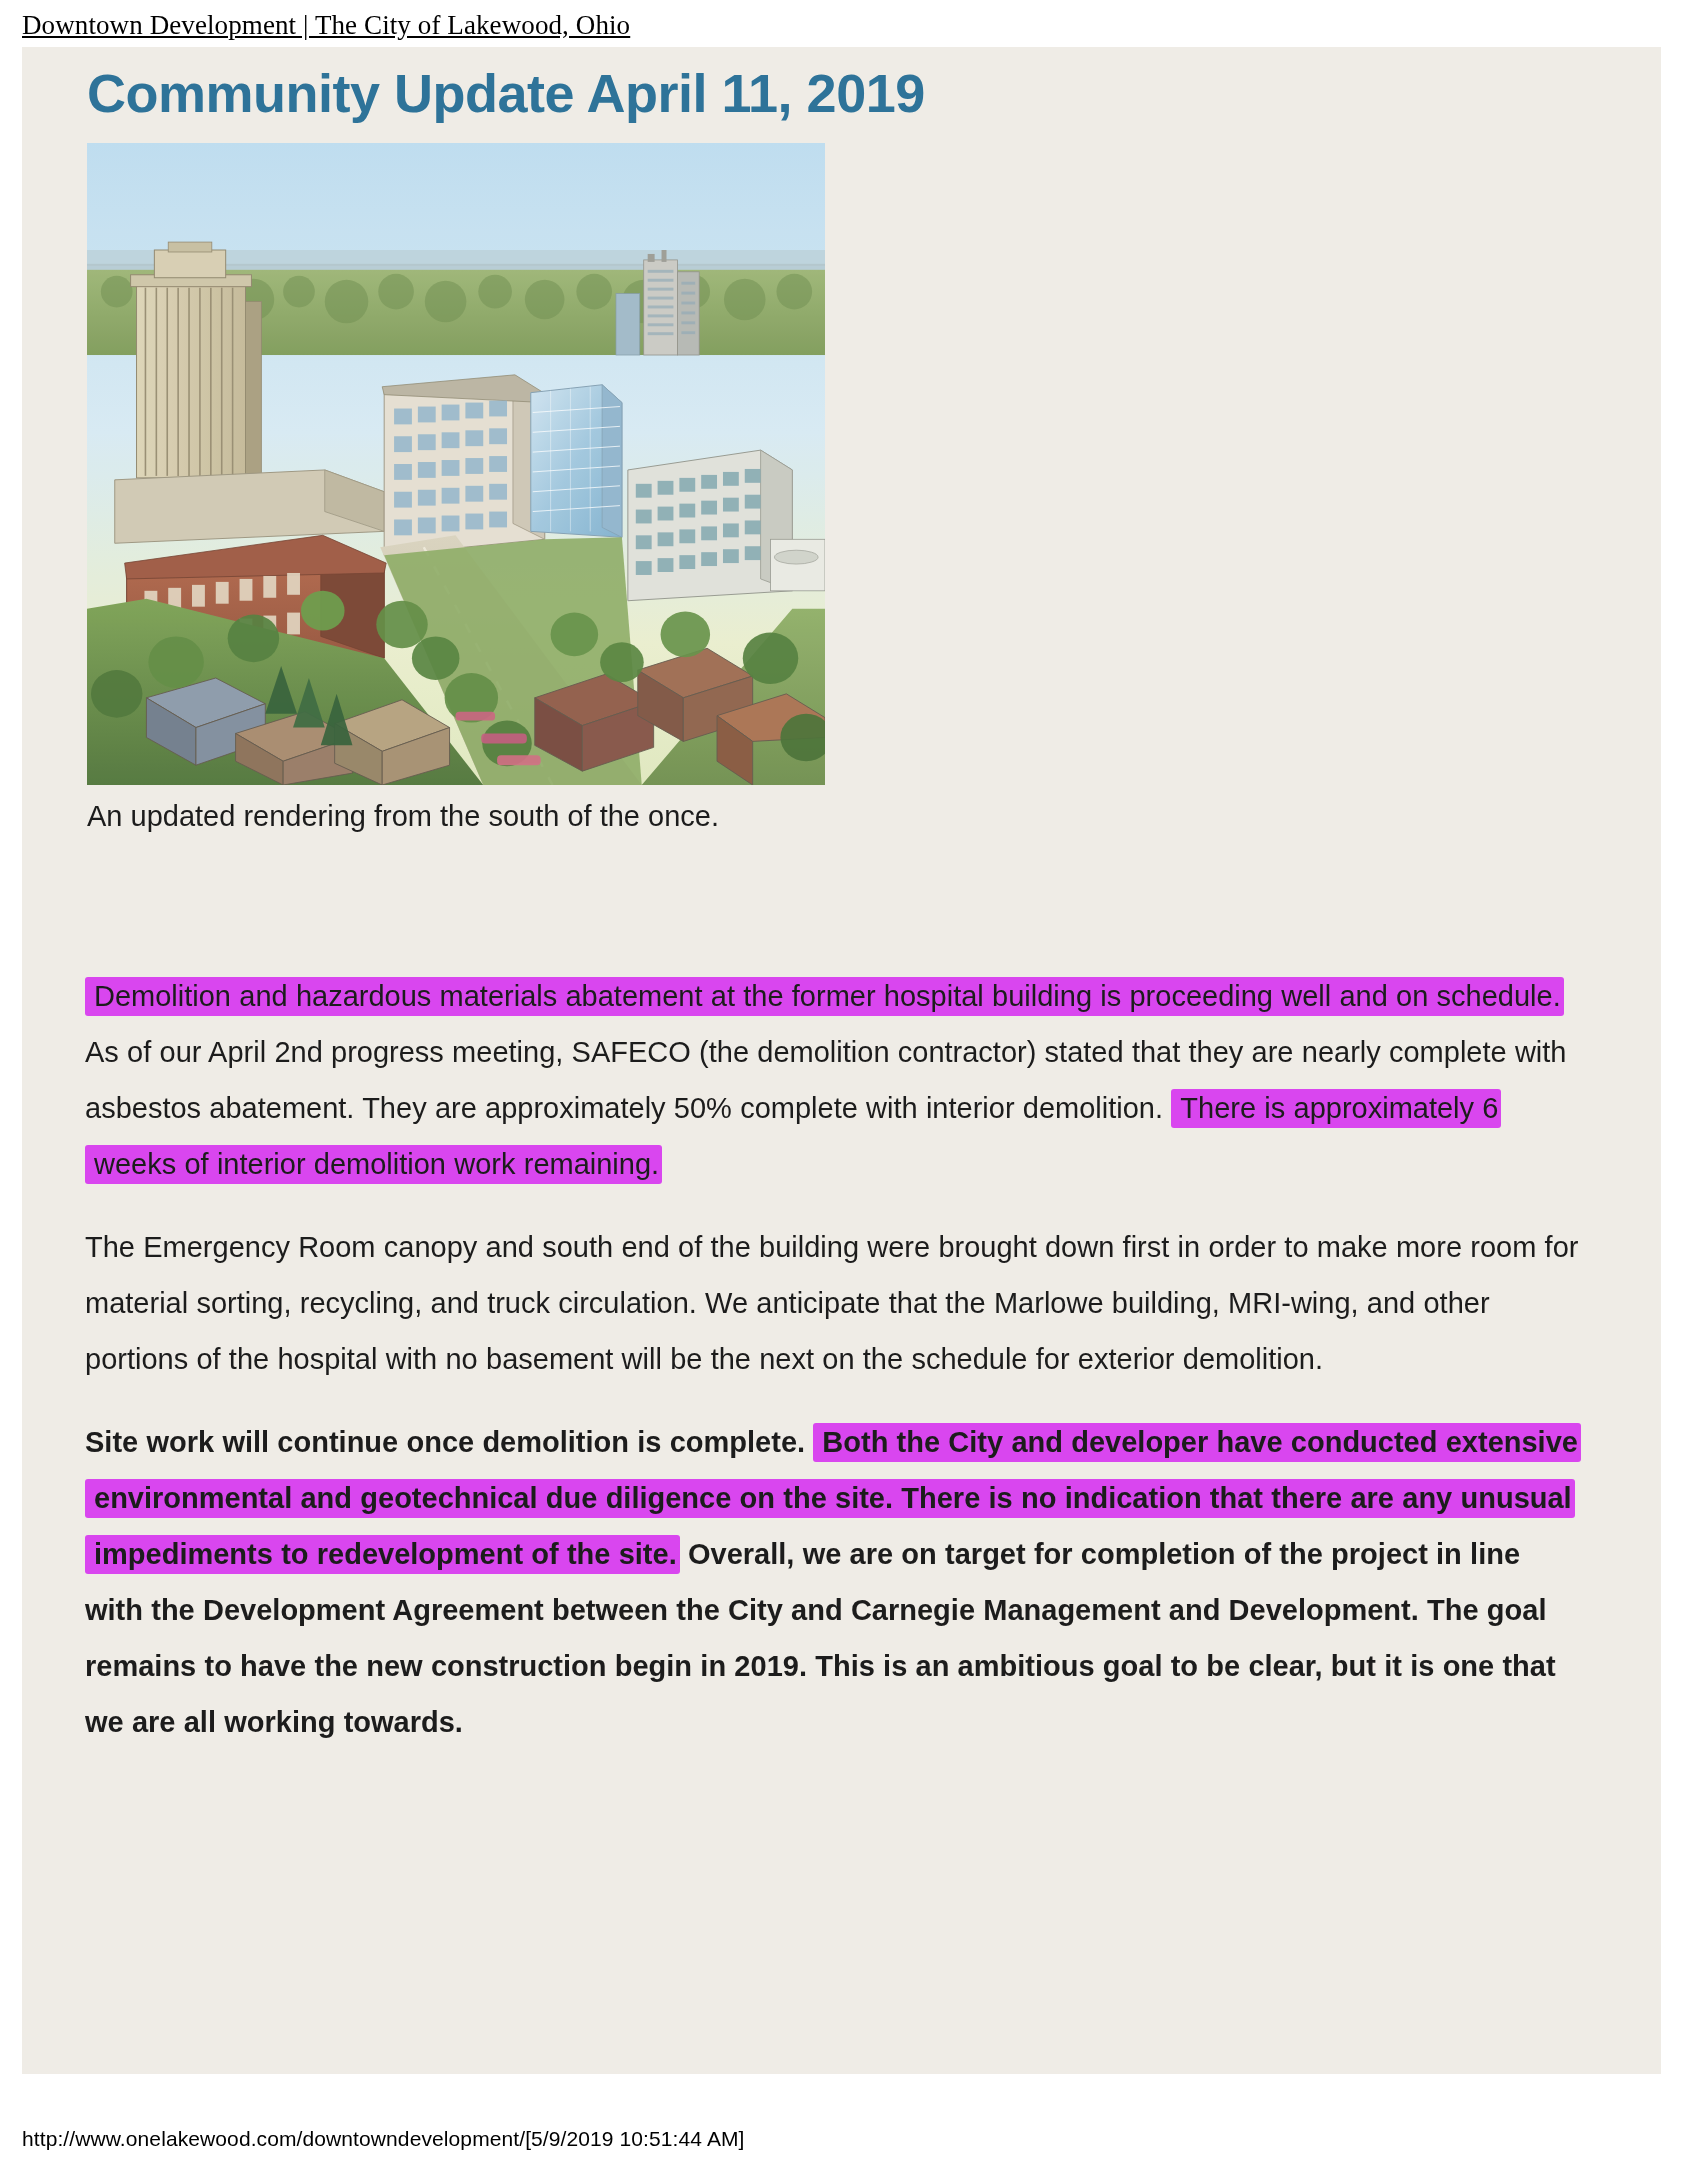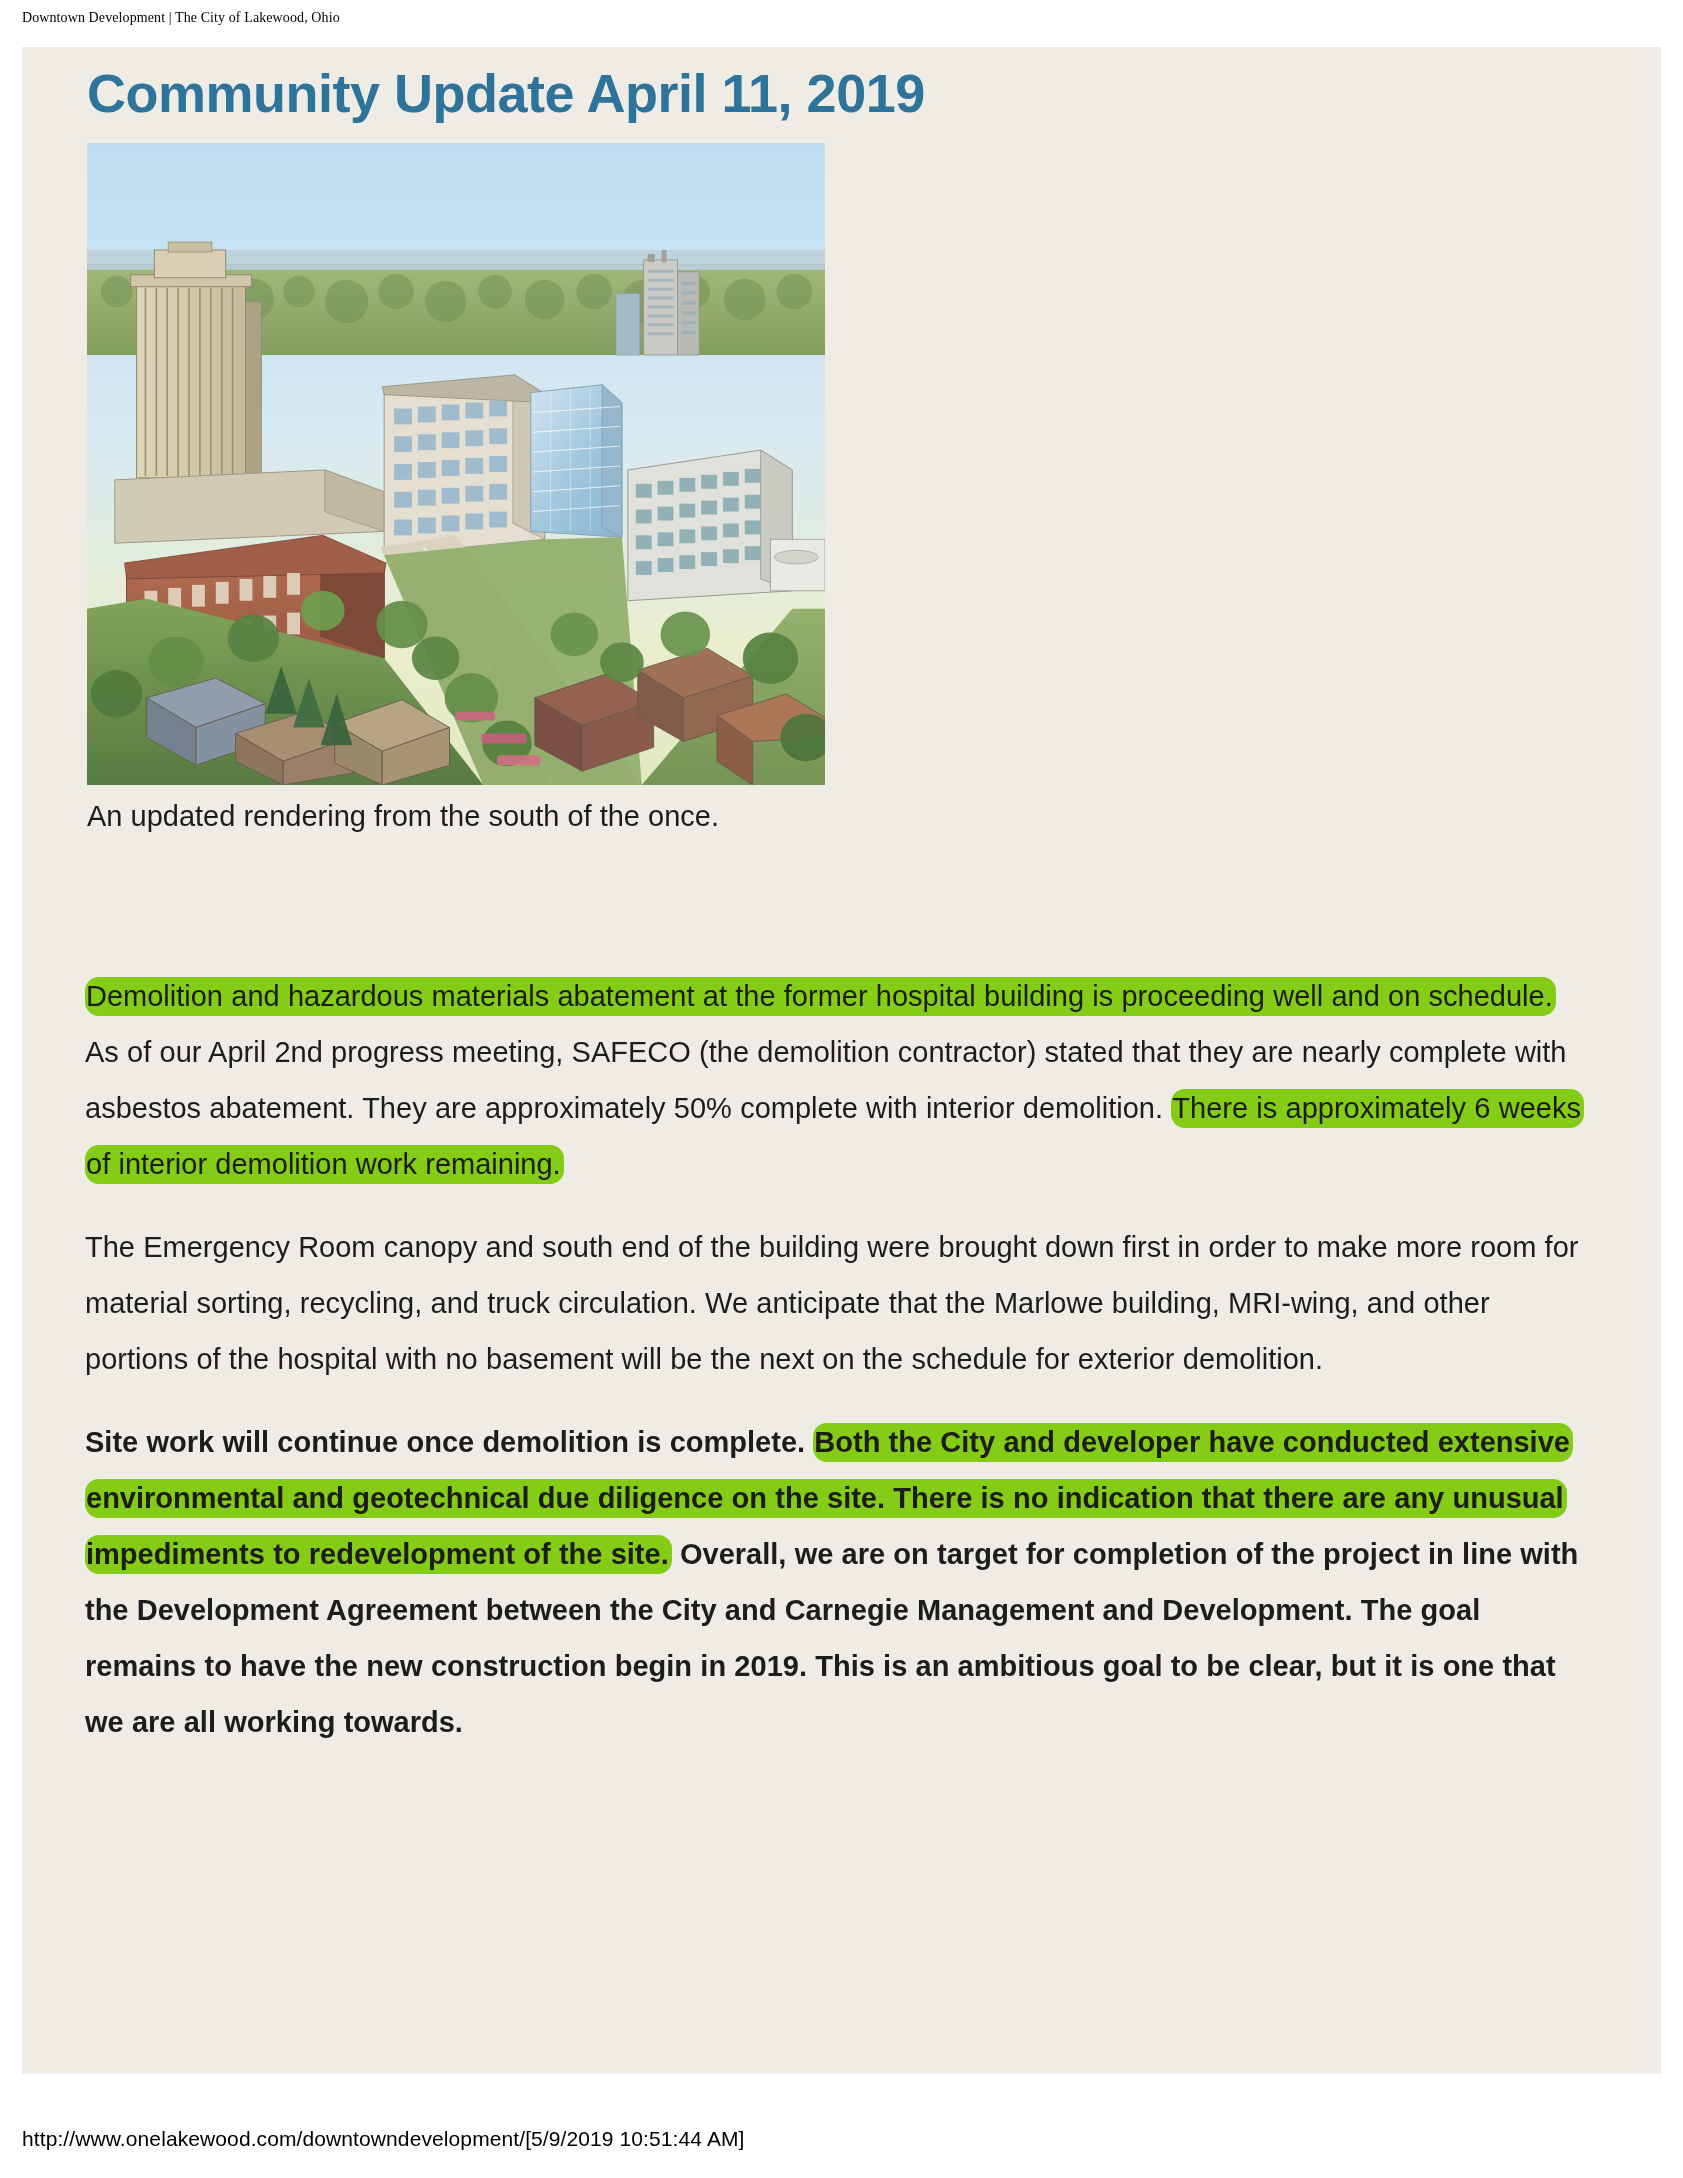--- a/index.html
+++ b/index.html
@@ -14,24 +14,25 @@
     font-family: "Liberation Sans", sans-serif;
     overflow: hidden;
   }
 
   
   .print-header {
     position: absolute;
     top: 10px;
     left: 22px;
     font-family: "Liberation Serif", serif;
-    font-size: 14px;
+    font-size: 27px;
     color: #000000;
     letter-spacing: 0.1px;
     white-space: nowrap;
+    text-decoration: underline;
   }
   .print-footer {
     position: absolute;
     top: 2127px;
     left: 22px;
     font-family: Liberation Sans, sans-serif;
     font-size: 21px;
     color: #000000;
     letter-spacing: 0.1px;
     white-space: nowrap;
@@ -94,24 +95,24 @@
     font-size: 29px;
     line-height: 56px;
     color: #1c1c1c;
     margin: 0 0 27px 0;
     text-align: left;
     word-spacing: 0.2px;
   }
   .para:last-child { margin-bottom: 0; font-weight: bold; }
 
   mark.hl {
-    background: #84cc16;
+    background: #d946ef;
     color: #1c1c1c;
-    padding: 3px 3px 4px 1px;
-    border-radius: 14px;
+    padding: 3px 3px 4px 9px;
+    border-radius: 3px;
     box-decoration-break: clone;
     -webkit-box-decoration-break: clone;
   }
 </style>
 </head>
 <body>
 
 <div class="print-header">Downtown Development | The City of Lakewood, Ohio</div>
 
 <div class="page">

